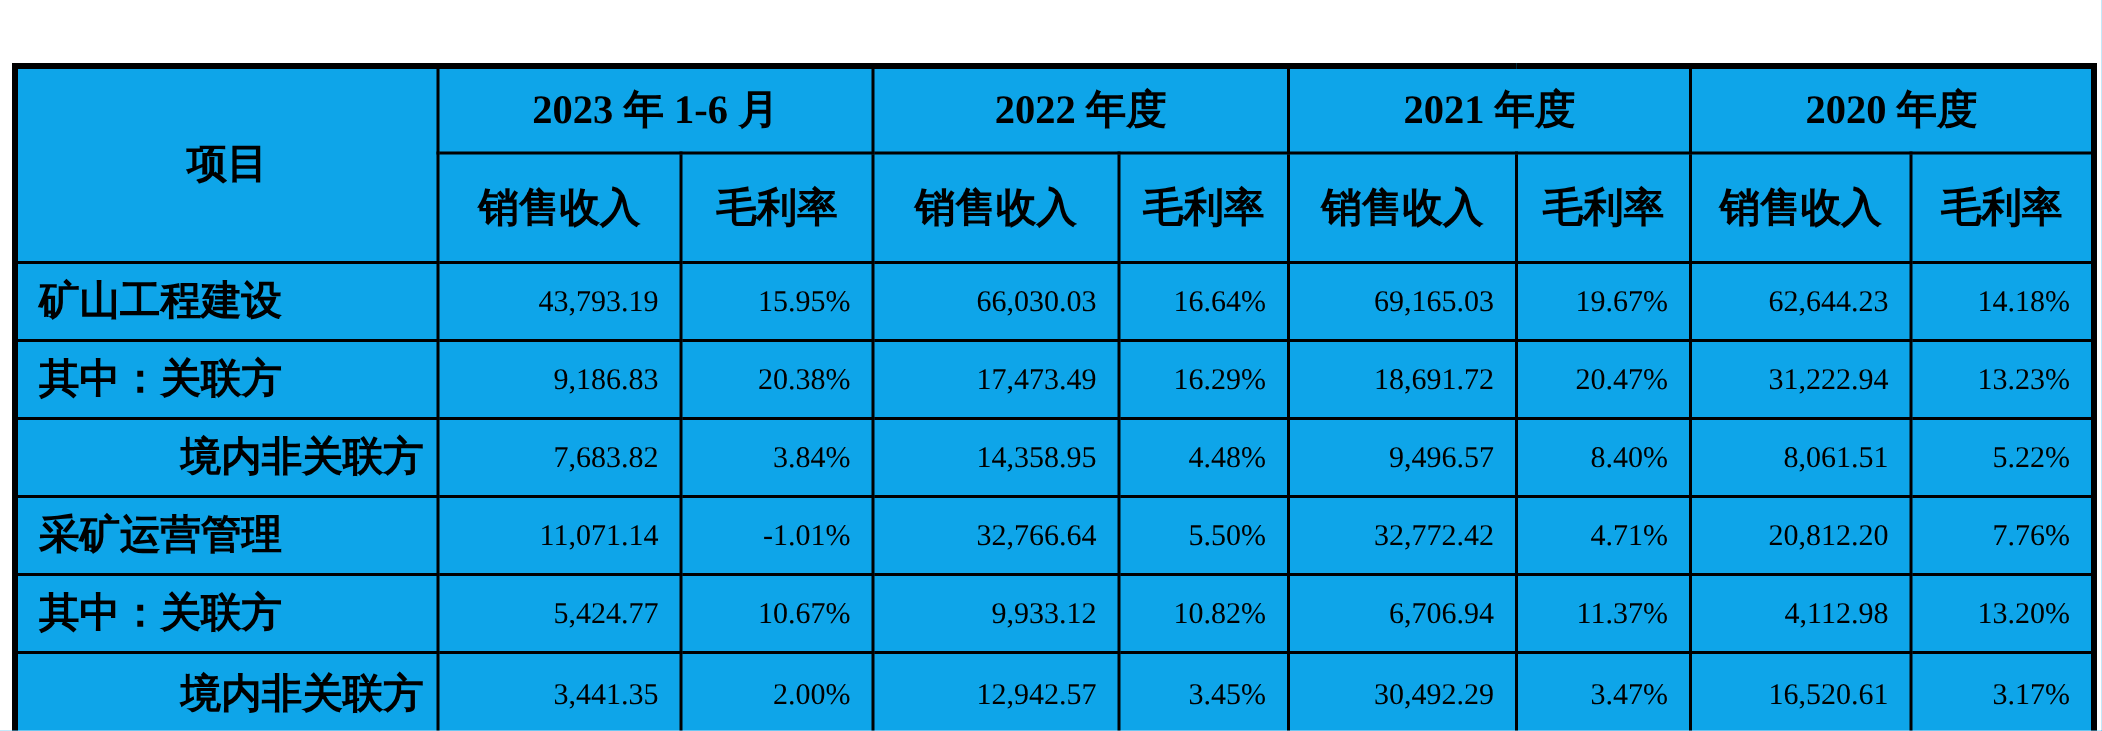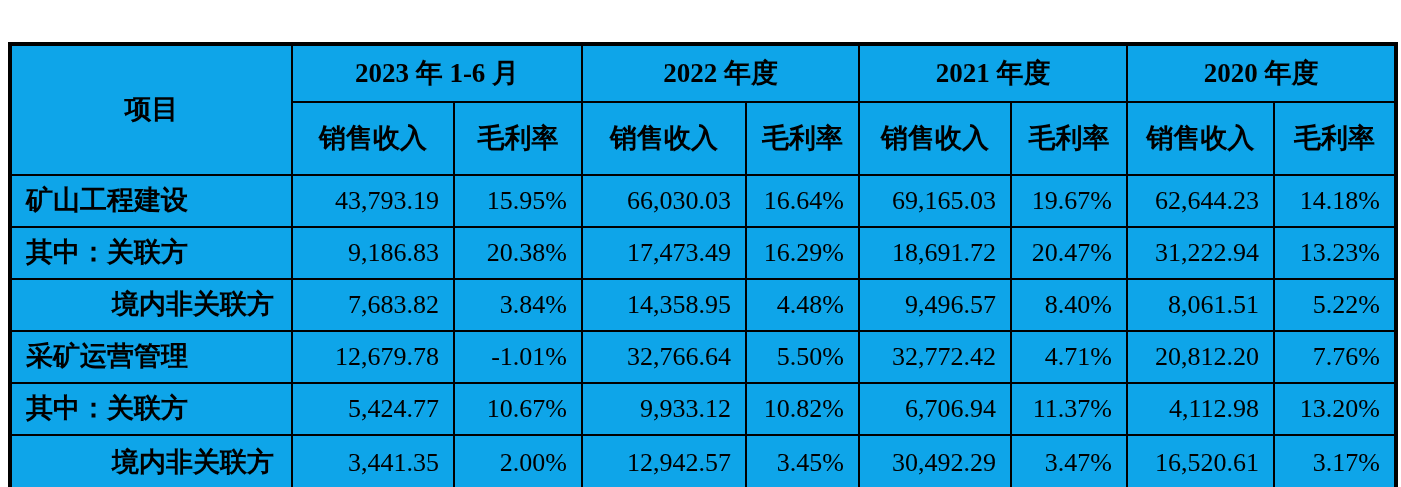--- a/index.html
+++ b/index.html
@@ -41,25 +41,26 @@
   tr.hdr-sub { height: 73px; }
   tr.data-row { height: 52px; }
   tr.data-row:last-child { height: 57px; }
   td.label-cell {
     text-align: left;
     padding-left: 14px;
     font-weight: bold;
   }
   td.label-cell.indent {
     padding-left: 100px;
+    text-align: center;
   }
   td.num-cell {
     text-align: right;
     padding-right: 14px;
-    font-size: 26px;
+    font-size: 20px;
   }
 </style>
 </head>
 <body>
 
 <table class="fin-table">
   <colgroup>
     <col style="width:282px">
     <col style="width:162px">
     <col style="width:128px">
@@ -118,21 +119,21 @@
       <td class="num-cell">3.84%</td>
       <td class="num-cell">14,358.95</td>
       <td class="num-cell">4.48%</td>
       <td class="num-cell">9,496.57</td>
       <td class="num-cell">8.40%</td>
       <td class="num-cell">8,061.51</td>
       <td class="num-cell">5.22%</td>
     </tr>
     <tr class="data-row">
       <td class="label-cell">采矿运营管理</td>
-      <td class="num-cell">12,679.78</td>
+      <td class="num-cell">11,071.14</td>
       <td class="num-cell">-1.01%</td>
       <td class="num-cell">32,766.64</td>
       <td class="num-cell">5.50%</td>
       <td class="num-cell">32,772.42</td>
       <td class="num-cell">4.71%</td>
       <td class="num-cell">20,812.20</td>
       <td class="num-cell">7.76%</td>
     </tr>
     <tr class="data-row">
       <td class="label-cell">其中：关联方</td>

